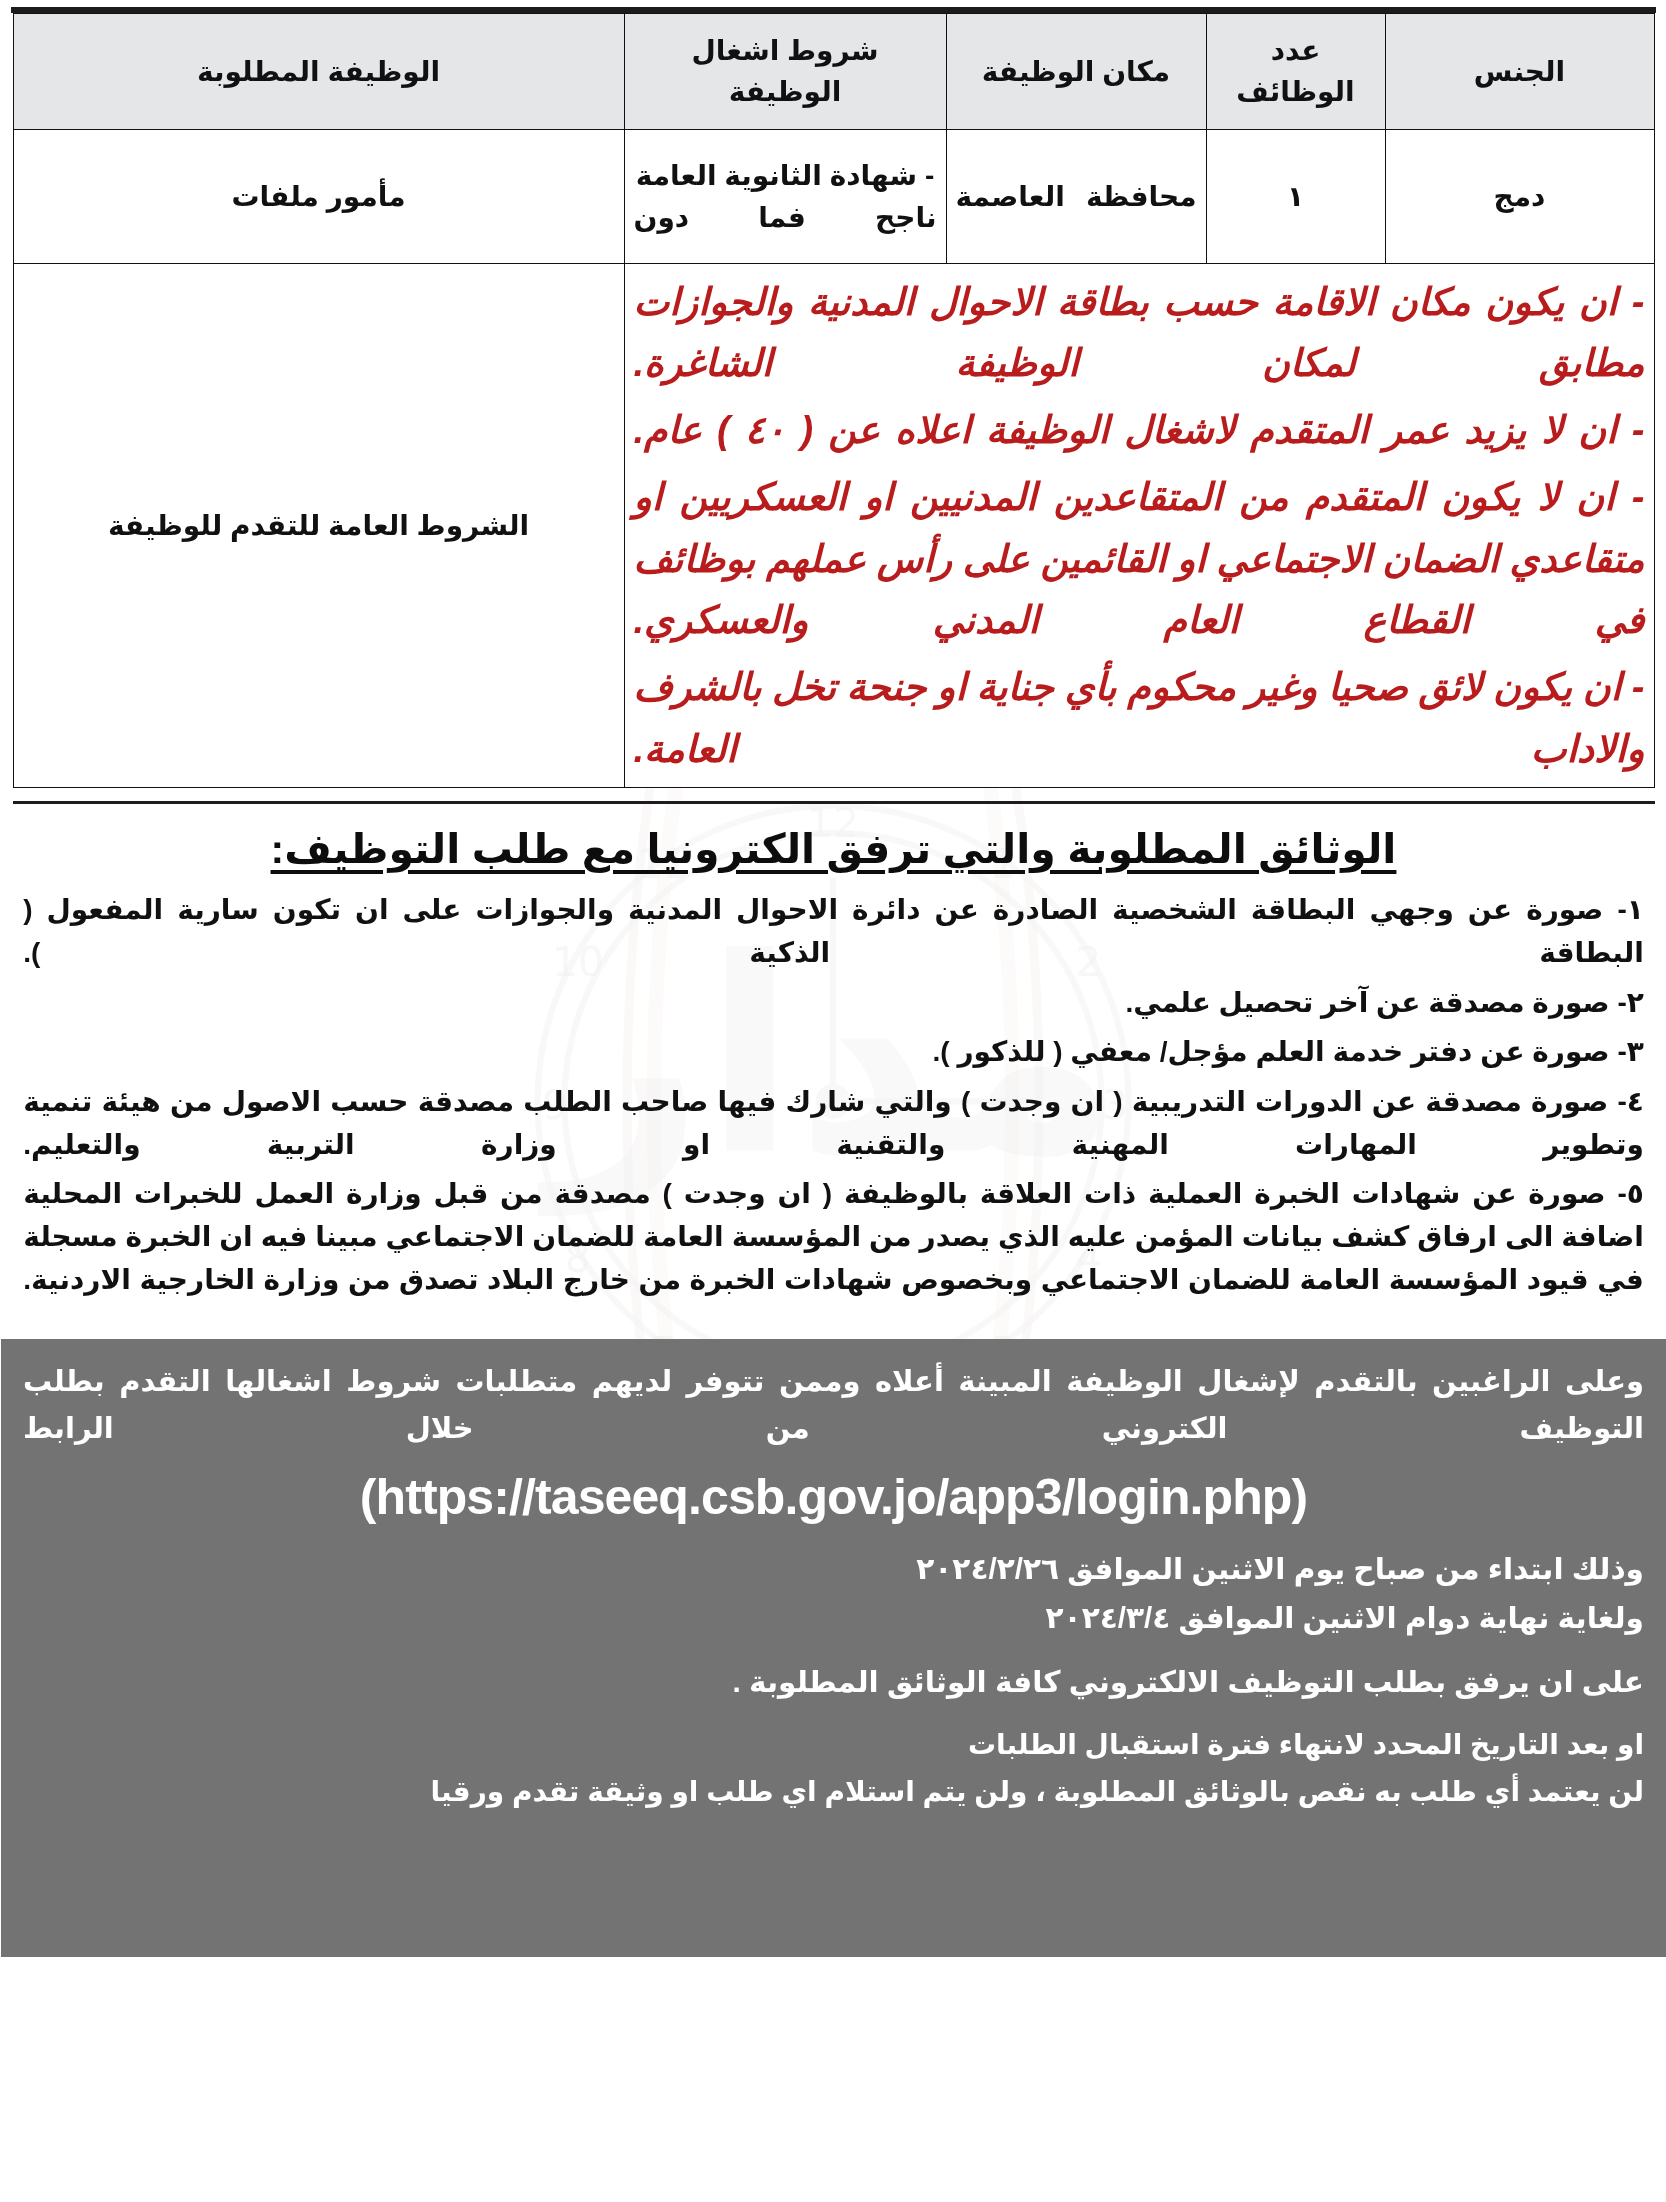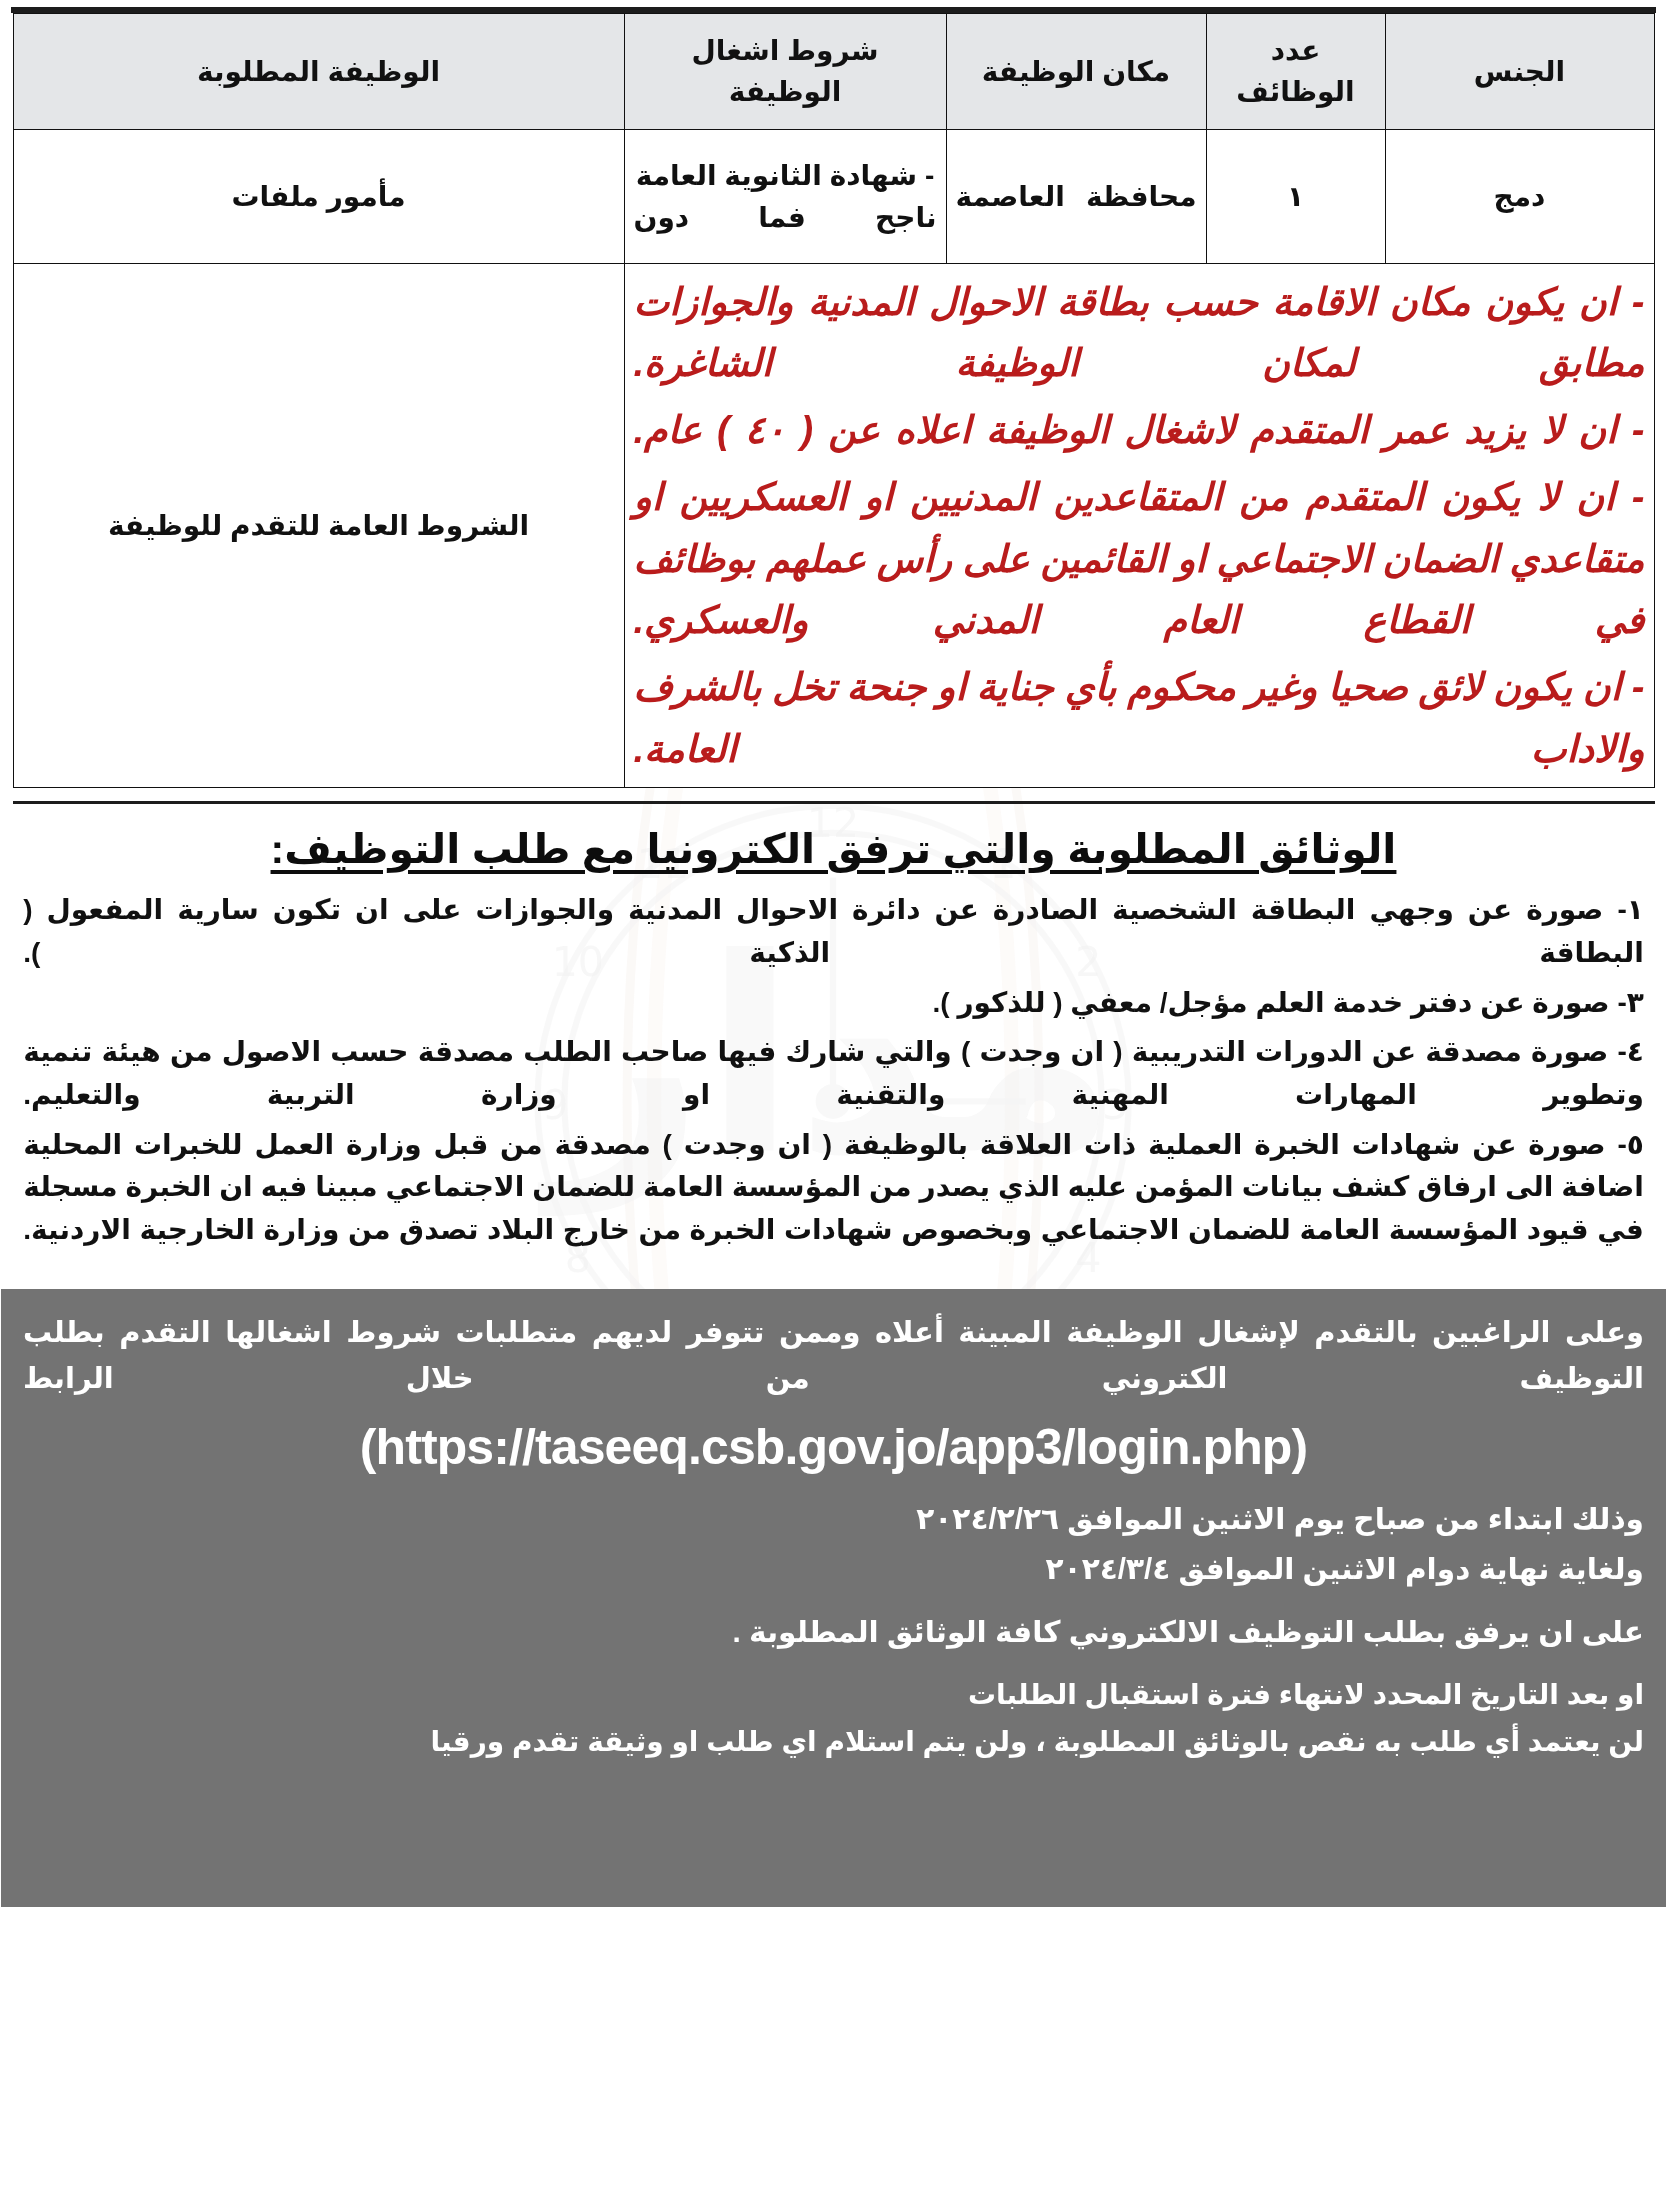--- a/index.html
+++ b/index.html
@@ -282,20 +282,21 @@
           </td>
           <td class="cell-gen-label">الشروط العامة للتقدم للوظيفة</td>
         </tr>
       </tbody>
     </table>
   </div>
 
   <div class="docs">
     <div class="docs-title">الوثائق المطلوبة والتي ترفق الكترونيا مع طلب التوظيف:</div>
     <p class="doc-item">١- صورة عن وجهي البطاقة الشخصية الصادرة عن دائرة الاحوال المدنية والجوازات على ان تكون سارية المفعول ( البطاقة الذكية ).</p>
+    <p class="doc-item short">٢- صورة مصدقة عن آخر تحصيل علمي.</p>
     <p class="doc-item short">٣- صورة عن دفتر خدمة العلم مؤجل/ معفي ( للذكور ).</p>
     <p class="doc-item">٤- صورة مصدقة عن الدورات التدريبية ( ان وجدت ) والتي شارك فيها صاحب الطلب مصدقة حسب الاصول من هيئة تنمية وتطوير المهارات المهنية والتقنية او وزارة التربية والتعليم.</p>
     <p class="doc-item">٥- صورة عن شهادات الخبرة العملية ذات العلاقة بالوظيفة ( ان وجدت ) مصدقة من قبل وزارة العمل للخبرات المحلية اضافة الى ارفاق كشف بيانات المؤمن عليه الذي يصدر من المؤسسة العامة للضمان الاجتماعي مبينا فيه ان الخبرة مسجلة في قيود المؤسسة العامة للضمان الاجتماعي وبخصوص شهادات الخبرة من خارج البلاد تصدق من وزارة الخارجية الاردنية.</p>
   </div>
 
   <div class="footer">
     <p class="footer-intro">وعلى الراغبين بالتقدم لإشغال الوظيفة المبينة أعلاه وممن تتوفر لديهم متطلبات شروط اشغالها التقدم بطلب التوظيف الكتروني من خلال الرابط</p>
     <div class="footer-url">(https://taseeq.csb.gov.jo/app3/login.php)</div>
     <p class="footer-line">وذلك ابتداء من صباح يوم الاثنين الموافق ٢٠٢٤/٢/٢٦</p>
     <p class="footer-line">ولغاية نهاية دوام الاثنين الموافق ٢٠٢٤/٣/٤</p>

